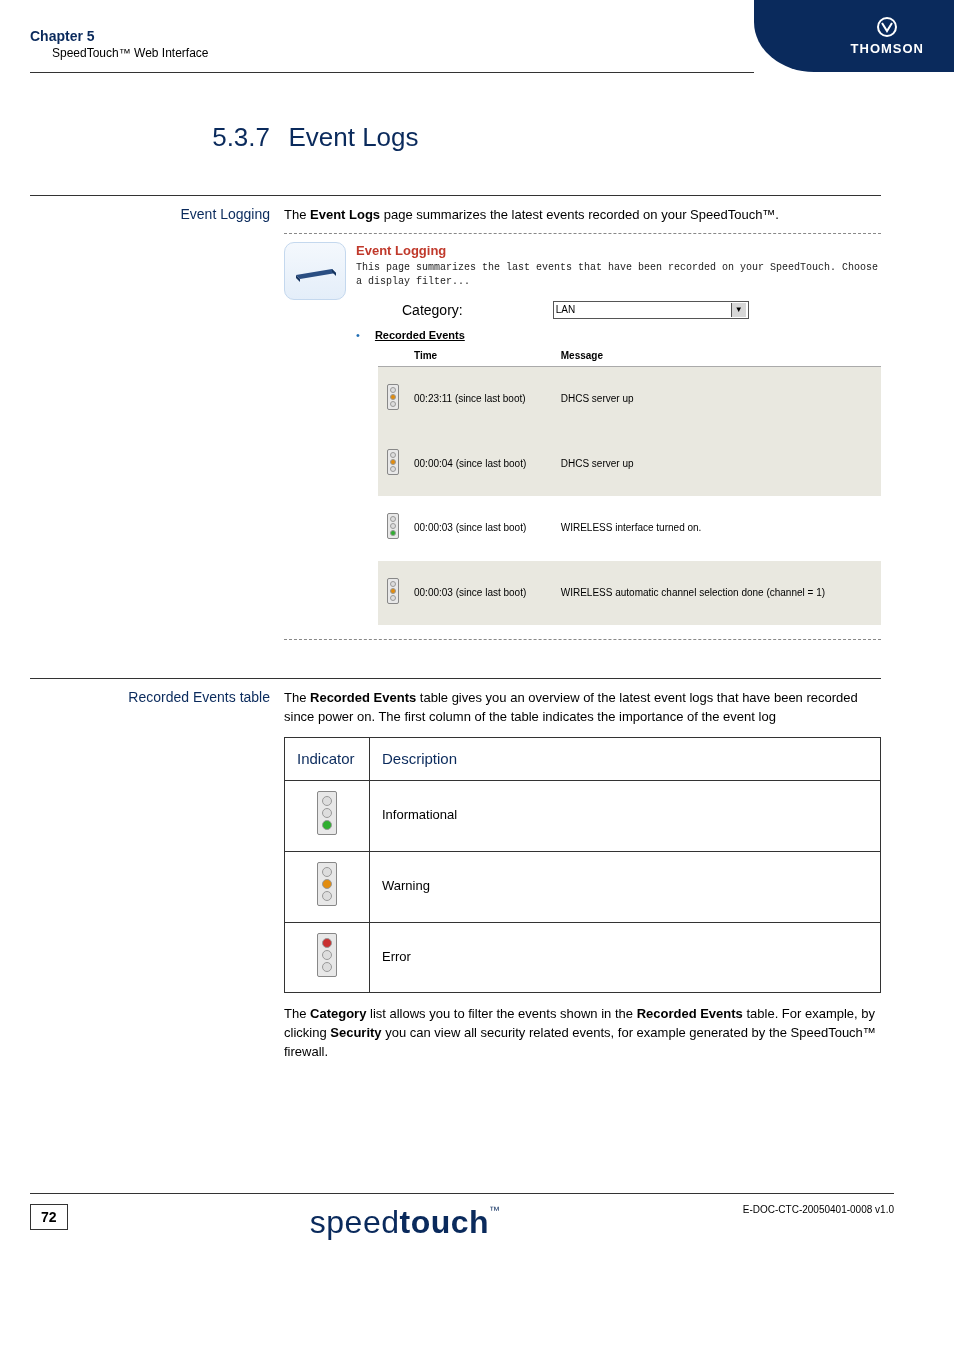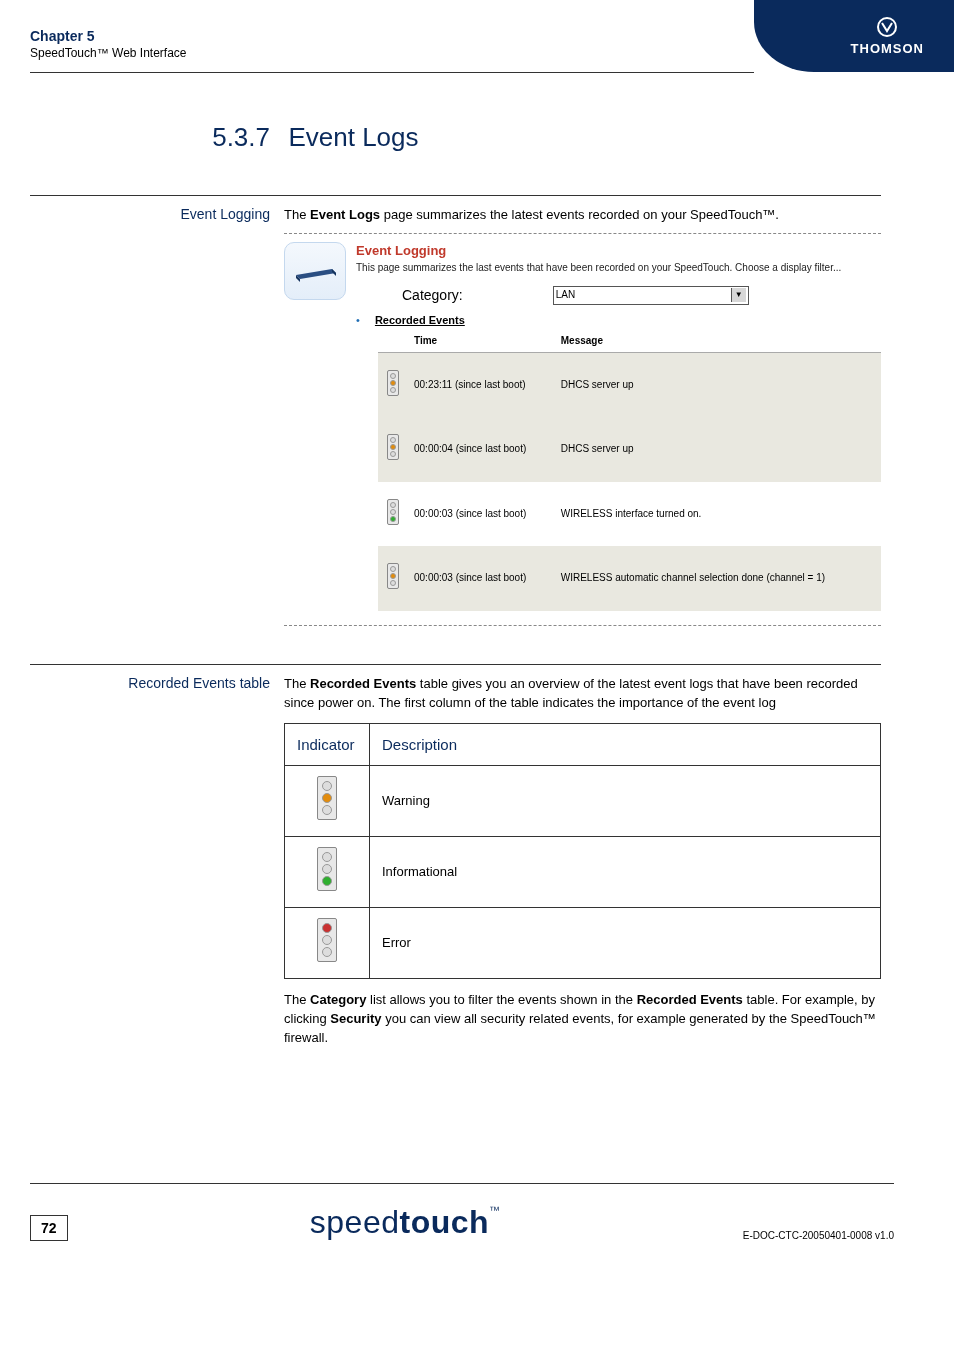--- a/index.html
+++ b/index.html
@@ -48,20 +48,21 @@
   }
   .chapter-title {
     color: #0a2a5c;
     font-weight: bold;
     font-size: 14px;
   }
   .chapter-sub {
     color: #000;
     font-size: 12px;
     margin-top: 2px;
+    margin-left: 22px;
   }
   .header-rule {
     position: absolute;
     top: 72px;
     left: 30px;
     right: 200px;
     border-top: 1px solid #333;
   }
 
   .section-heading-row {
@@ -131,21 +132,21 @@
     border-radius: 10px;
     background: linear-gradient(#f4f8fd,#e4eef9);
     display: flex;
     align-items: center;
     justify-content: center;
     flex-shrink: 0;
   }
   .device-icon svg { display:block; }
   .screenshot-body { flex:1; font-size: 11px; }
   .sc-title { color: #c0392b; font-weight: bold; font-size: 13px; }
-  .sc-sub { color: #222; font-size: 10px; margin-bottom: 10px; }
+  .sc-sub { color: #222; font-size: 10px; margin-bottom: 10px; font-family: Liberation Mono, monospace; }
   .sc-cat-row { display:flex; align-items:center; gap: 90px; margin: 8px 0 8px 22px; }
   .sc-cat-label { font-size: 14px; margin-left: 24px; }
   .sc-select {
     border: 1px solid #555;
     background: #fff;
     font-size: 10px;
     padding: 1px 2px;
     width: 190px;
     display: flex;
     justify-content: space-between;
@@ -233,23 +234,23 @@
   }
   .ind-table td.icon-cell { width: 60px; text-align:center; }
 
   
   .footer {
     position: absolute;
     left: 30px;
     right: 60px;
     bottom: 110px;
     border-top: 1px solid #333;
-    padding-top: 20px;
-    display: flex;
-    align-items: flex-end;
+    padding-top: 10px;
+    display: flex;
+    align-items: flex-start;
     justify-content: space-between;
   }
   .page-num-box {
     border: 1px solid #333;
     padding: 4px 10px;
     font-weight: bold;
     font-size: 14px;
   }
   .speedtouch-logo {
     font-family: Arial, sans-serif;
@@ -368,26 +369,26 @@
 
       <table class="ind-table">
         <thead>
           <tr>
             <th>Indicator</th>
             <th>Description</th>
           </tr>
         </thead>
         <tbody>
           <tr>
+            <td class="icon-cell"><span class="tl big info"><span></span><span></span><span></span></span></td>
+            <td>Informational</td>
+          </tr>
+          <tr>
             <td class="icon-cell"><span class="tl big warn"><span></span><span></span><span></span></span></td>
             <td>Warning</td>
-          </tr>
-          <tr>
-            <td class="icon-cell"><span class="tl big info"><span></span><span></span><span></span></span></td>
-            <td>Informational</td>
           </tr>
           <tr>
             <td class="icon-cell"><span class="tl big err"><span></span><span></span><span></span></span></td>
             <td>Error</td>
           </tr>
         </tbody>
       </table>
 
       <div>
         <span>The </span><b>Category</b><span> list allows you to filter the events shown in the </span><b>Recorded Events</b><span> table. For example, by clicking </span><b>Security</b><span> you can view all security related events, for example generated by the SpeedTouch™ firewall.</span>

